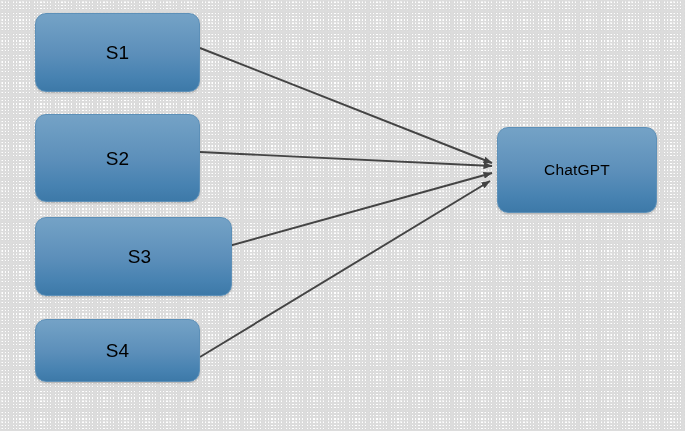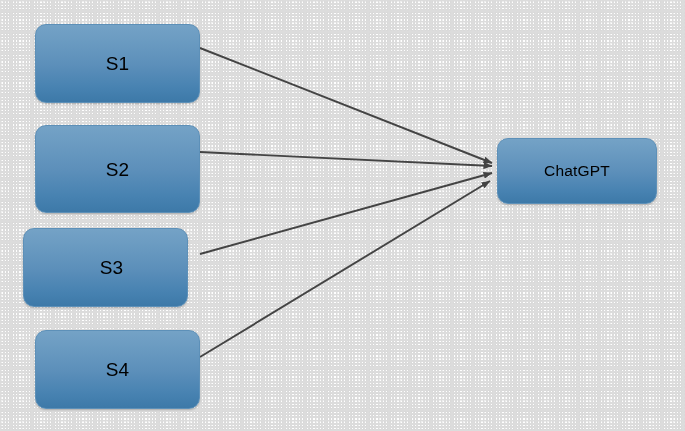--- a/index.html
+++ b/index.html
@@ -59,21 +59,20 @@
   .node {
     position: absolute;
     border-radius: 11px;
     background: linear-gradient(to bottom, #74a2c6 0%, #6c9cc2 18%, #5c8fba 52%, #4782b1 82%, #3d79a8 100%);
     border: 1px solid #5d90b8;
     box-shadow: 0 1px 2px rgba(0,0,0,0.22);
     display: flex;
     align-items: center;
     justify-content: center;
     box-sizing: border-box;
-    margin-top: 11px;
   }
   .node-label {
     color: #000000;
     text-align: center;
     line-height: 1;
     letter-spacing: 0.2px;
   }
   .source .node-label { font-size: 19px; }
   .target .node-label { font-size: 15.5px; }
   #edges {
@@ -105,25 +104,25 @@
   </svg>
 
   <div class="node source" style="left:35px; top:13px; width:165px; height:79px;">
     <span class="node-label">S1</span>
   </div>
 
   <div class="node source" style="left:35px; top:114px; width:165px; height:88px;">
     <span class="node-label">S2</span>
   </div>
 
-  <div class="node source" style="left:23px; top:217px; width:165px; height:79px;padding-left:12px;">
+  <div class="node source" style="left:35px; top:217px; width:197px; height:79px;padding-left:12px;">
     <span class="node-label">S3</span>
   </div>
 
-  <div class="node source" style="left:35px; top:319px; width:165px; height:79px;">
+  <div class="node source" style="left:35px; top:319px; width:165px; height:63px;">
     <span class="node-label">S4</span>
   </div>
 
-  <div class="node target" style="left:497px; top:127px; width:160px; height:66px;">
+  <div class="node target" style="left:497px; top:127px; width:160px; height:86px;">
     <span class="node-label">ChatGPT</span>
   </div>
 
 </div>
 
 </body></html>

